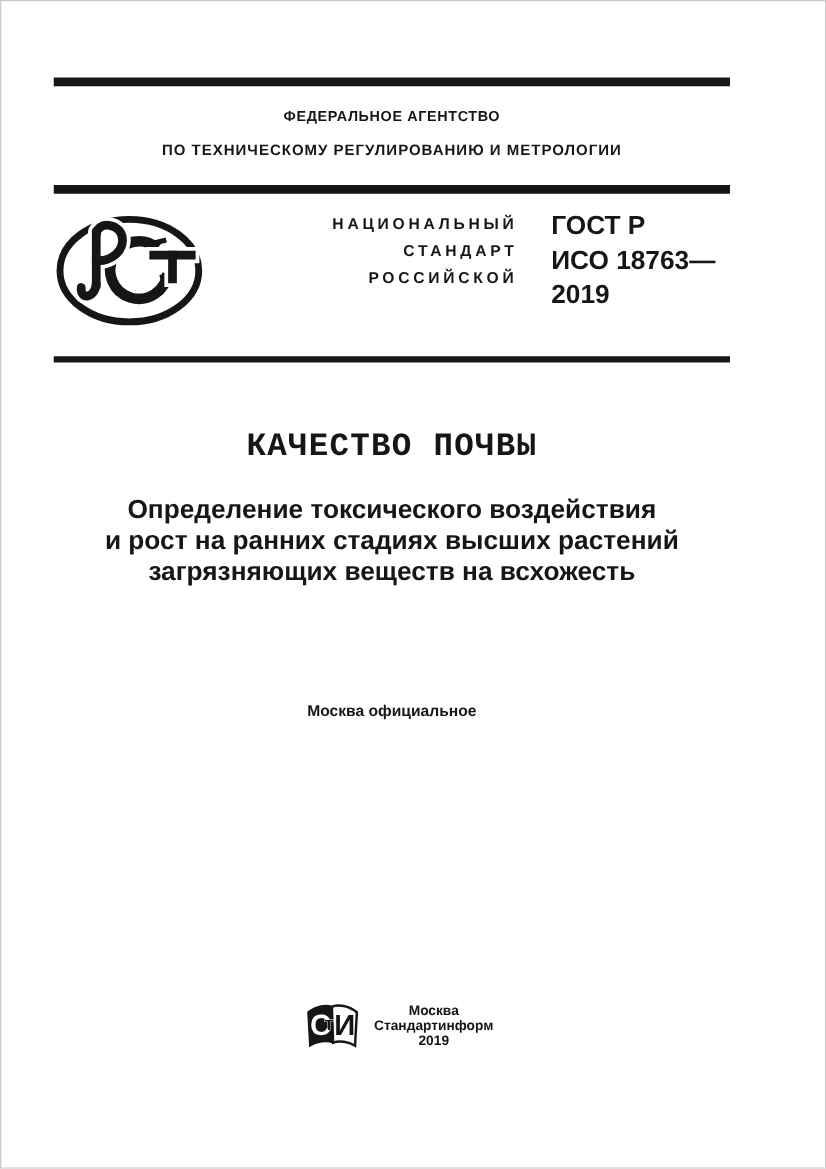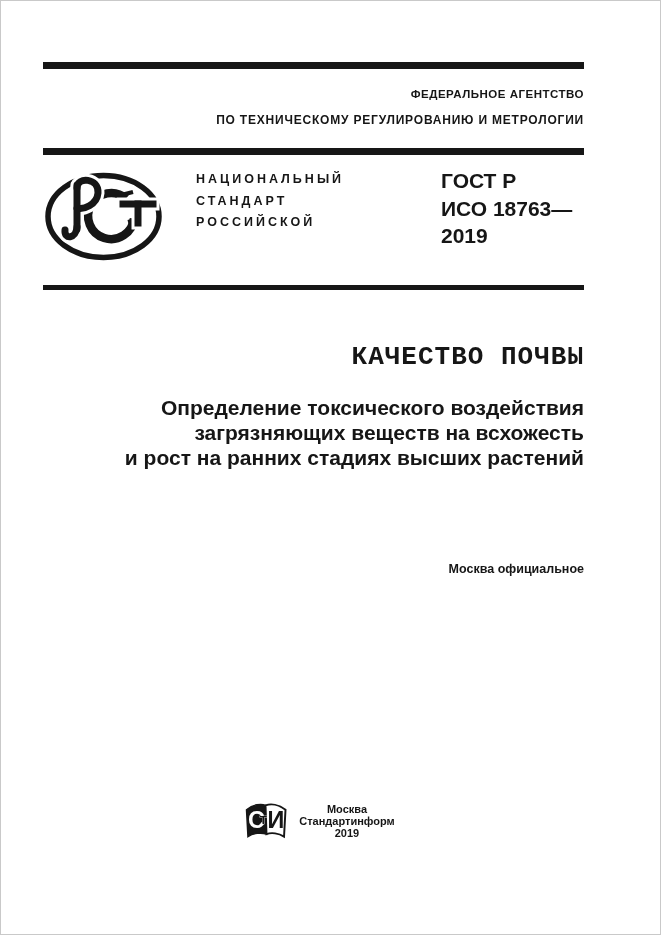--- a/index.html
+++ b/index.html
@@ -10,27 +10,27 @@
     box-sizing:border-box;
     border:1px solid #c9c9c9;
     font-family:"Liberation Sans","DejaVu Sans",sans-serif;
     color:#161616;
     overflow:hidden;
   }
   .rule{position:absolute;left:42px;width:541px;background:#161616;}
   .rule-top{top:61px;height:7px;}
   .rule-2{top:147px;height:7px;}
   .rule-3{top:284px;height:5px;}
-  .centered{position:absolute;left:42px;width:541px;text-align:right;}
+  .centered{position:absolute;left:42px;width:541px;text-align:center;}
   .agency-line-1{top:87px;font-size:11.5px;font-weight:bold;letter-spacing:0.5px;}
   .agency-line-2{top:112px;font-size:12px;font-weight:bold;letter-spacing:0.8px;}
   .rst-logo{position:absolute;left:40px;top:160px;width:130px;height:115px;}
   .nat-standard{
     position:absolute;left:195px;top:168px;width:218px;
-    text-align:left;font-size:12.5px;font-weight:bold;
+    text-align:right;font-size:12.5px;font-weight:bold;
     letter-spacing:3px;line-height:21.5px;
   }
   .gost-designation{
     position:absolute;left:440px;top:166px;
     font-size:21px;font-weight:bold;line-height:27.5px;
   }
   .subject{top:341px;font-size:26px;font-weight:bold;letter-spacing:1px;margin:0;font-family:Liberation Mono, monospace;}
   .title-block{top:394px;font-size:21px;font-weight:bold;line-height:25px;}
   .iso-ref{top:493px;font-size:13.5px;font-weight:bold;}
   .edition{top:561px;font-size:12.5px;font-weight:bold;}
@@ -91,22 +91,22 @@
     <div>ИСО 18763—</div>
     <div>2019</div>
   </div>
 
   <div class="rule rule-3"></div>
 
   <h1 class="centered subject">КАЧЕСТВО ПОЧВЫ</h1>
 
   <div class="centered title-block">
     <div>Определение токсического воздействия</div>
+    <div>и рост на ранних стадиях высших растений</div>
     <div>загрязняющих веществ на всхожесть</div>
-    <div>и рост на ранних стадиях высших растений</div>
   </div>
 
 
   <div class="centered edition">Москва официальное</div>
 
   <svg class="imprint-logo" viewBox="0 0 46 40" xmlns="http://www.w3.org/2000/svg" aria-hidden="true">
     <path d="M3 9 C10 3.5 18 2.5 22.5 4.5 L23.5 34 C18 32 10 33 4.5 36.5 Z" fill="#161616" stroke="#161616" stroke-width="1.5"></path>
     <path d="M22.5 4.5 C28 2.5 36 3.5 43 9 L41.5 36.5 C36 33 28.5 32 23.5 34 Z" fill="#ffffff" stroke="#161616" stroke-width="2"></path>
     <text x="4.5" y="27.5" font-family="Liberation Sans, sans-serif" font-size="24" font-weight="bold" fill="#ffffff">С</text>
     <text x="24.5" y="27.5" font-family="Liberation Sans, sans-serif" font-size="24" font-weight="bold" fill="#161616">И</text>

